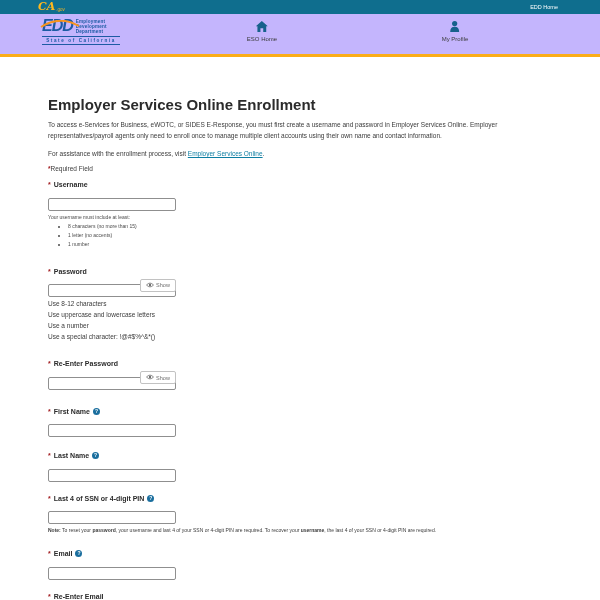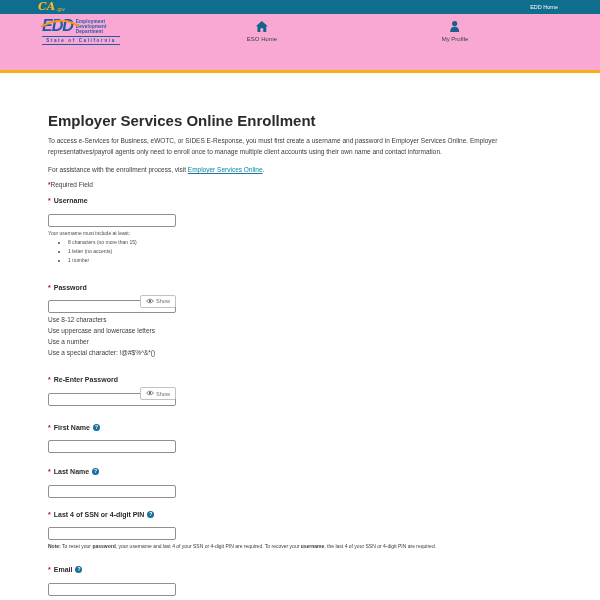--- a/index.html
+++ b/index.html
@@ -17,21 +17,21 @@
   }
   .ca-logo { display:flex; align-items:flex-end; line-height:1; cursor:pointer; }
   .ca-logo .ca {
     font-family:"DejaVu Serif", serif; font-style:italic; font-weight:bold;
     color:#FDB81E; font-size:11px; line-height:10px;
   }
   .ca-logo .gov { color:#FDB81E; font-size:4.5px; margin-left:1px; }
   .topbar-link { color:#ffffff; font-size:5.5px; text-decoration:none; cursor:pointer; }
 
   
-  .header { height:56px; position:relative; background:#f9a8d4; }
+  .header { height:40px; position:relative; background:#c4b5fd; }
   .edd-logo { position:absolute; left:42px; top:4px; cursor:pointer; }
   .edd-row { display:flex; align-items:flex-start; position:relative; }
   .edd-arc { position:absolute; left:-3px; top:-4px; }
   .edd-acronym {
     font-size:16px; font-weight:bold; font-style:italic;
     color:#1D5BA4; letter-spacing:-1px; line-height:16px;
   }
   .edd-dept { display:flex; flex-direction:column; margin-left:3px; margin-top:1px; }
   .edd-dept span {
     font-size:4.6px; font-weight:bold; color:#1D5BA4; line-height:5.2px; letter-spacing:0.2px;

